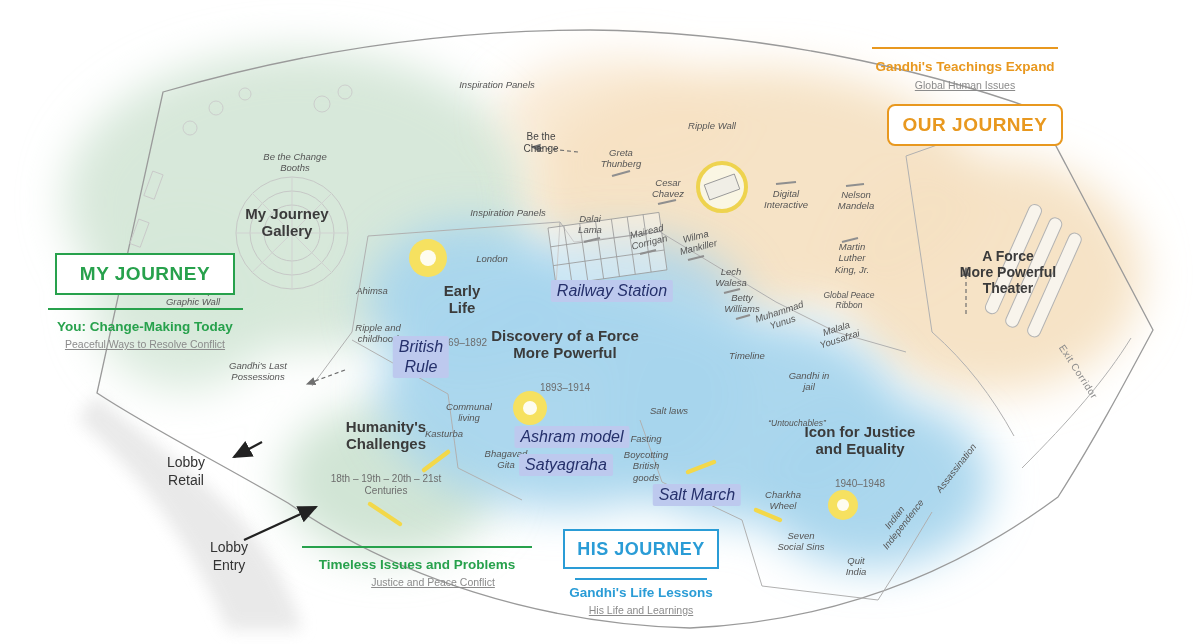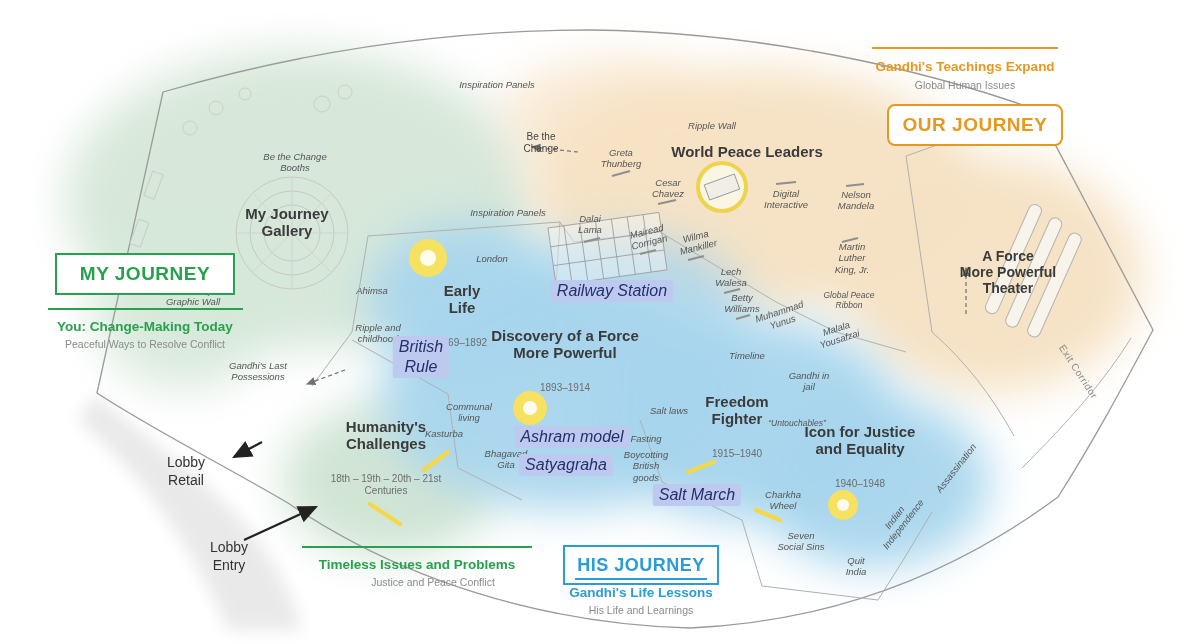--- a/index.html
+++ b/index.html
@@ -34,21 +34,21 @@
     display:flex;align-items:center;justify-content:center;
     font-weight:bold;font-size:19px;letter-spacing:.5px;
   }
   .jbox.green{border-color:#27a14c;color:#27a14c;}
   .jbox.orange{border-color:#e8981f;color:#e8981f;}
   .jbox.blue{border-color:#2a9cd6;color:#2a9cd6;}
   .ltitle{position:absolute;z-index:7;transform:translate(-50%,-50%);font-weight:bold;font-size:13.5px;white-space:pre-line;text-align:center;}
   .ltitle.green{color:#27a14c;}
   .ltitle.orange{color:#e8981f;}
   .ltitle.blue{color:#2a9cd6;}
-  .lsub{position:absolute;z-index:7;transform:translate(-50%,-50%);font-size:10.5px;color:#8b8b8b;text-align:center;}
+  .lsub{position:absolute;z-index:7;transform:translate(-50%,-50%);font-size:10.5px;color:#8b8b8b;text-align:center;text-decoration:underline;}
   .rule{position:absolute;z-index:7;height:2px;}
   .rule.green{background:#27a14c;}
   .rule.orange{background:#e8981f;}
   .rule.blue{background:#2a9cd6;}
 </style>
 </head>
 <body>
 
 <div id="stage">
 
@@ -166,21 +166,21 @@
   <div class="jbox green" style="left:55px;top:253px;width:176px;height:38px;">MY JOURNEY</div>
   <div class="rule green" style="left:48px;top:308px;width:195px;"></div>
   <div class="ltitle green" style="left:145px;top:326px;">You: Change-Making Today</div>
   <div class="lsub" style="left:145px;top:344px;">Peaceful Ways to Resolve Conflict</div>
 
   <div class="rule orange" style="left:872px;top:47px;width:186px;"></div>
   <div class="ltitle orange" style="left:965px;top:66px;">Gandhi's Teachings Expand</div>
   <div class="lsub" style="left:965px;top:85px;">Global Human Issues</div>
   <div class="jbox orange" style="left:887px;top:104px;width:172px;height:38px;border-radius:8px;">OUR JOURNEY</div>
 
-  <div class="jbox blue" style="left:563px;top:529px;width:152px;height:36px;font-size:18px;margin-top:16px;">HIS JOURNEY</div>
+  <div class="jbox blue" style="left:563px;top:529px;width:152px;height:36px;font-size:18px;">HIS JOURNEY</div>
   <div class="rule blue" style="left:575px;top:578px;width:132px;"></div>
   <div class="ltitle blue" style="left:641px;top:592px;">Gandhi's Life Lessons</div>
   <div class="lsub" style="left:641px;top:610px;">His Life and Learnings</div>
 
   <div class="rule green" style="left:302px;top:546px;width:230px;"></div>
   <div class="ltitle green" style="left:417px;top:564px;">Timeless Issues and Problems</div>
   <div class="lsub" style="left:419px;top:582px;margin-left:14px;">Justice and Peace Conflict</div>
 
   <div class="sec" style="left:287px;top:222px;">
     <div class="t">My Journey
@@ -189,32 +189,24 @@
   <div class="sec" style="left:462px;top:315px;">
     <div class="t">Early
 Life</div>
     <div class="d">1869–1892</div>
   </div>
   <div class="sec" style="left:565px;top:360px;">
     <div class="t">Discovery of a Force
 More Powerful</div>
     <div class="d">1893–1914</div>
   </div>
-  <div class="sec" style="left:737px;top:426px;">
-    <div class="t">Freedom
-Fighter</div>
-    <div class="d">1915–1940</div>
-  </div>
   <div class="sec" style="left:860px;top:456px;">
     <div class="t">Icon for Justice
 and Equality</div>
     <div class="d">1940–1948</div>
-  </div>
-  <div class="sec" style="left:747px;top:152px;width:220px;">
-    <div class="t">World Peace Leaders</div>
   </div>
   <div class="sec small-t" style="left:1008px;top:272px;">
     <div class="t">A Force
 More Powerful
 Theater</div>
   </div>
   <div class="sec" style="left:386px;top:458px;">
     <div class="t">Humanity's
 Challenges</div>
     <div class="d">18th – 19th – 20th – 21st

